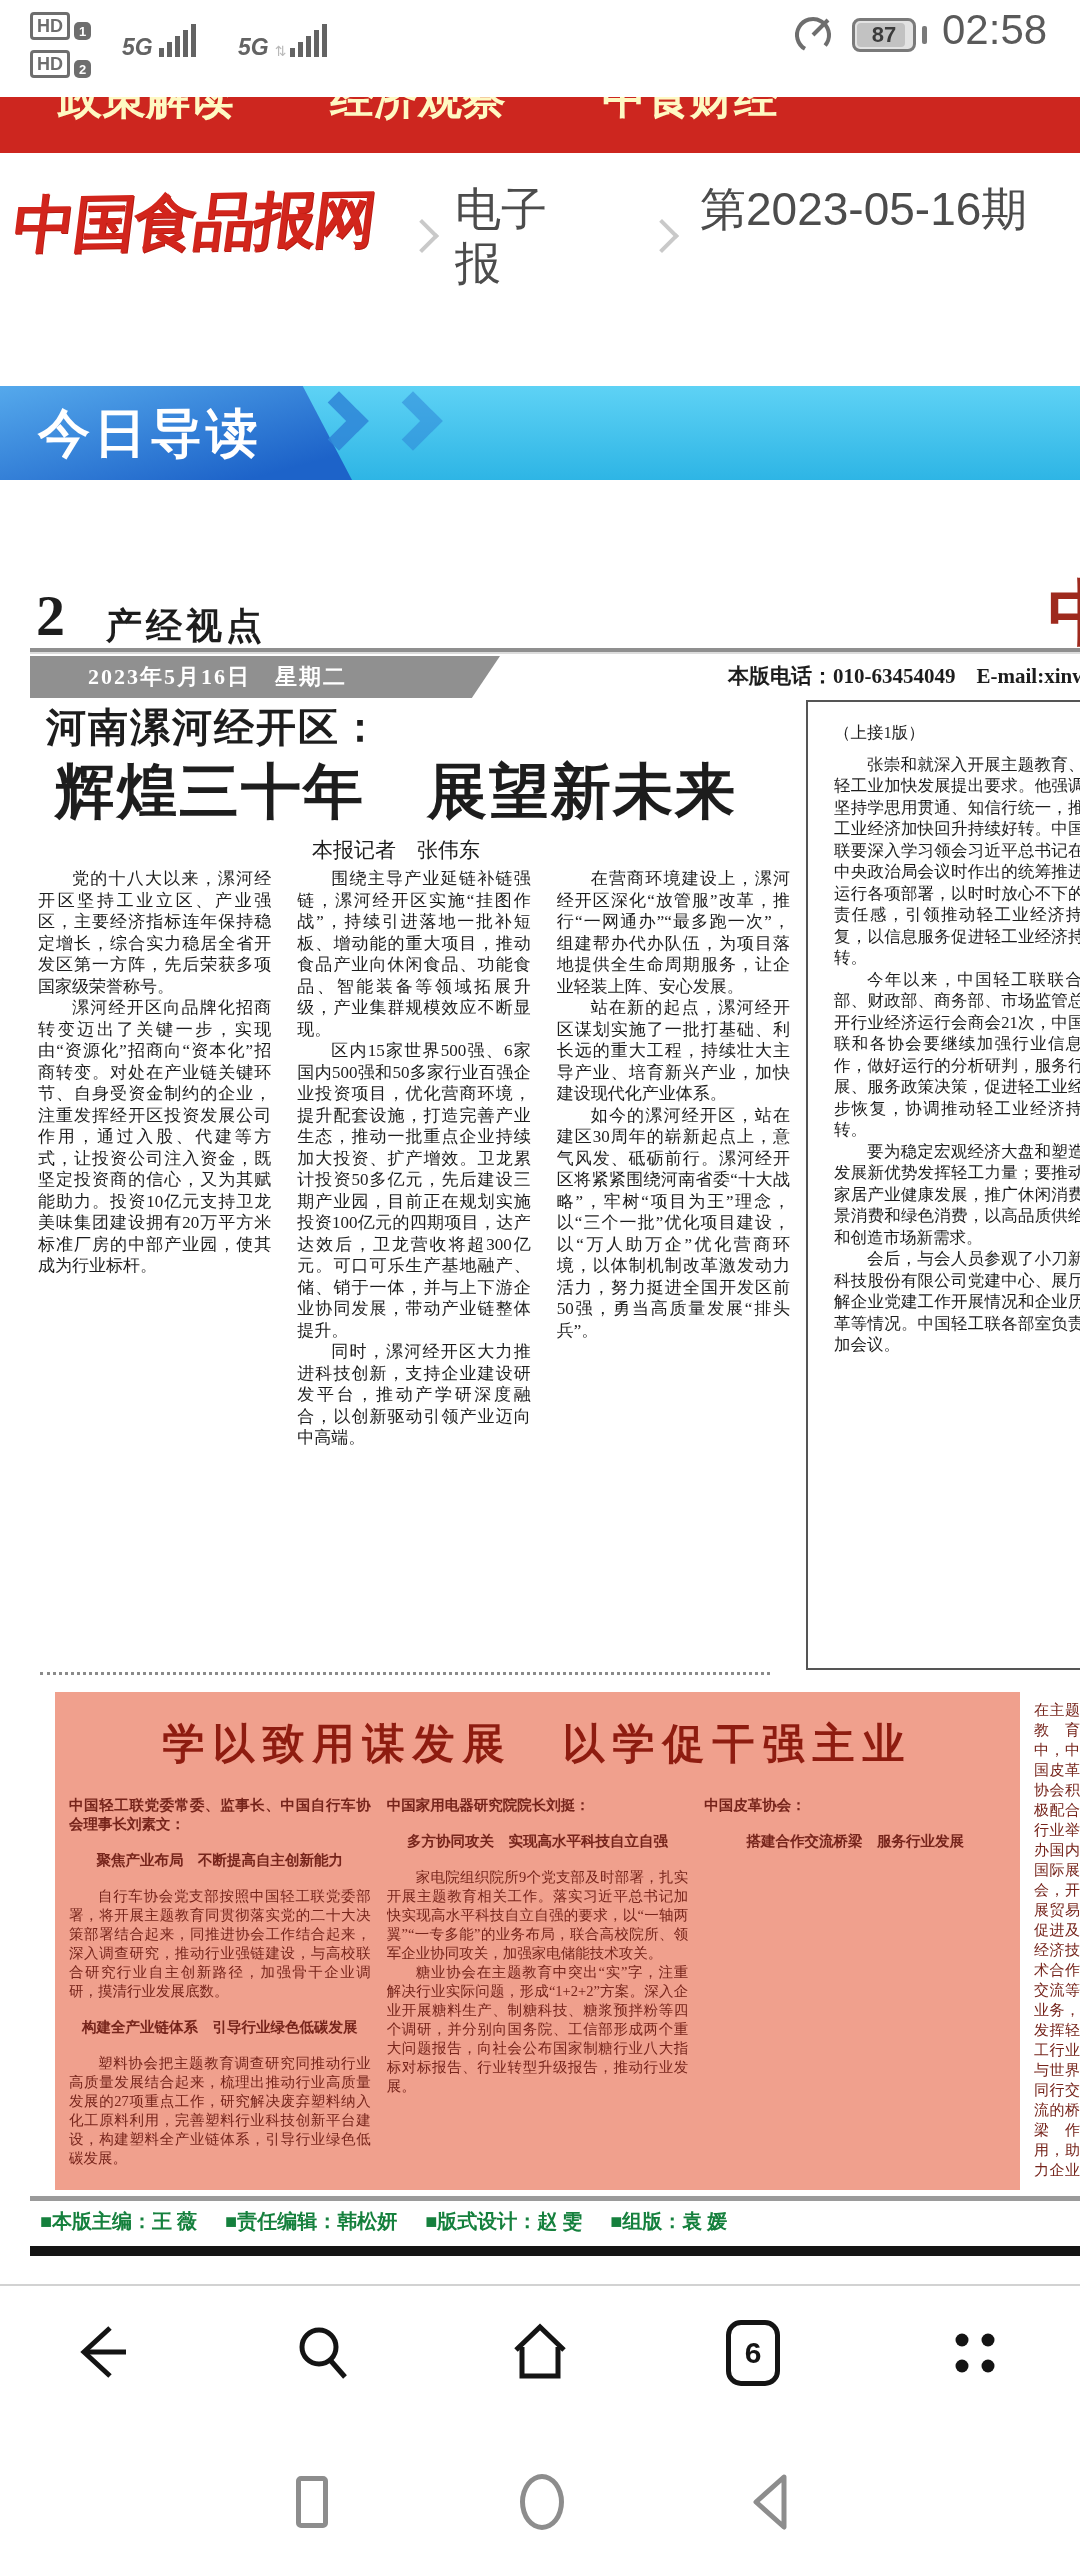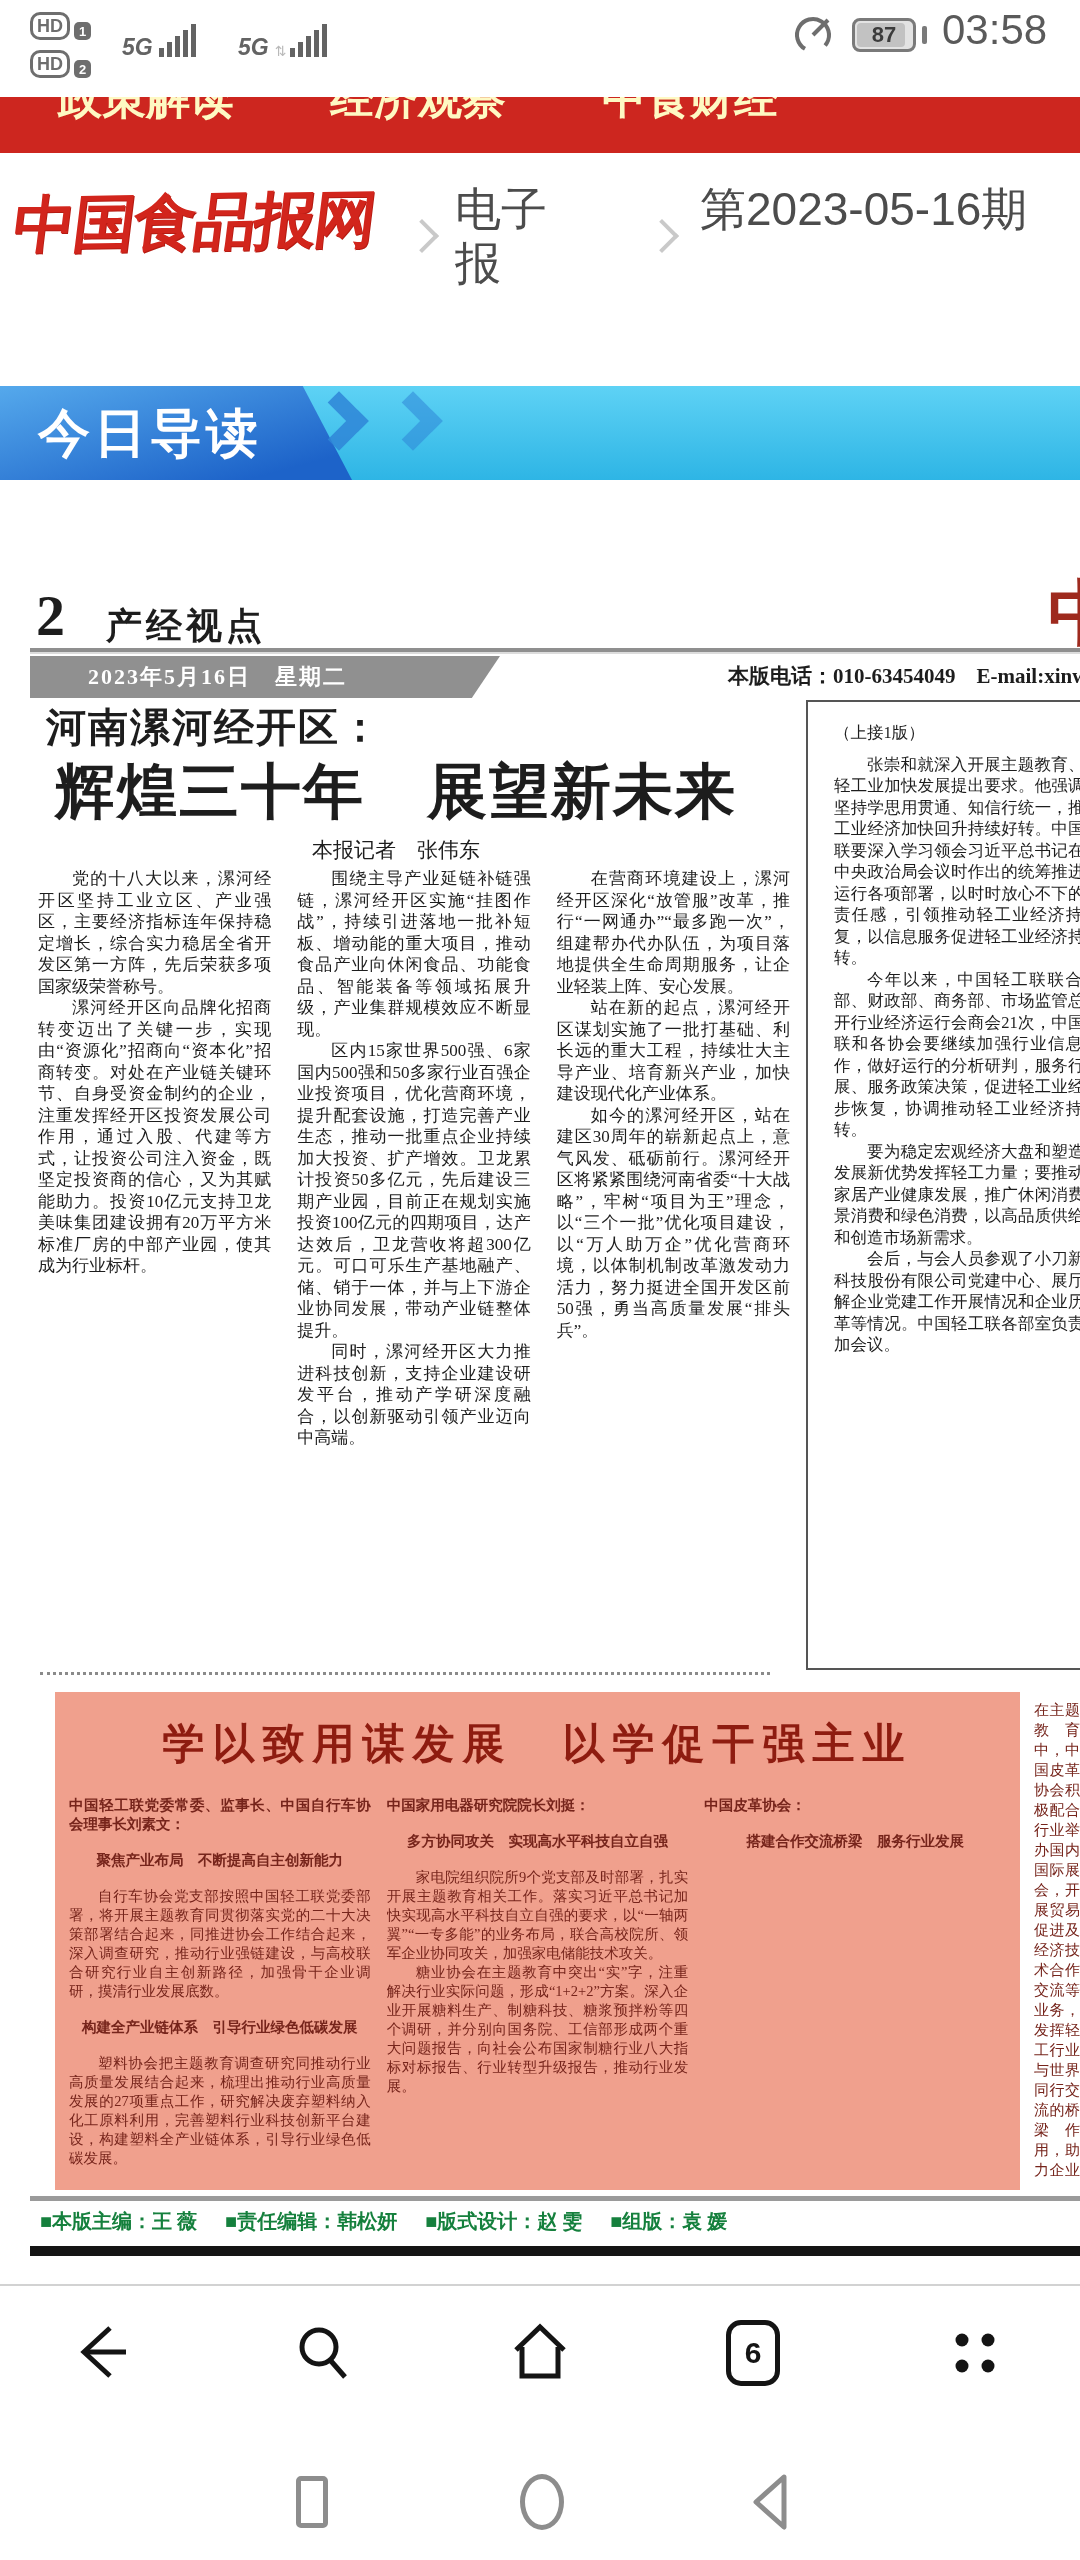--- a/index.html
+++ b/index.html
@@ -4,21 +4,21 @@
 <style>
   * { margin:0; padding:0; box-sizing:border-box; }
   html,body { width:1080px; height:2560px; background:#fff; overflow:hidden;
               font-family:"Liberation Sans", sans-serif; }
   .abs { position:absolute; }
   #screen { position:relative; width:1080px; height:2560px; background:#fff; overflow:hidden; }
 
   
   .statusbar { left:0; top:0; width:1080px; height:95px; background:#fff; }
   .hd-row { position:absolute; display:flex; align-items:flex-end; gap:4px; }
-  .hd-chip { border:3px solid #6e6e6e; border-radius:10px; color:#6e6e6e; font-weight:bold;
+  .hd-chip { border:3px solid #6e6e6e; border-radius:4px; color:#6e6e6e; font-weight:bold;
              font-size:18px; line-height:22px; padding:0 4px; }
   .hd-num { background:#6e6e6e; color:#fff; border-radius:5px; font-size:13px; font-weight:bold;
             width:17px; height:18px; display:flex; align-items:center; justify-content:center; }
   .net-group { position:absolute; display:flex; align-items:flex-end; gap:6px; color:#636363; }
   .net-label { font-size:23px; font-weight:bold; line-height:20px;font-style:italic; }
   .bars { display:flex; align-items:flex-end; gap:3px; }
   .bars i { display:block; width:5px; background:#636363; }
   .updown { font-size:14px; color:#b9b9b9; line-height:12px; letter-spacing:-2px; }
   .battery { position:absolute; left:852px; top:18px; width:64px; height:34px;
              border:3px solid #7a7a7a; border-radius:8px; background:#e3e3e3;
@@ -149,21 +149,21 @@
     </div>
     <svg class="abs" style="left:790px; top:12px;" width="46" height="46" viewBox="0 0 46 46">
       <circle cx="23" cy="23" r="16" fill="none" stroke="#6e6e6e" stroke-width="4" stroke-dasharray="78 23" transform="rotate(120 23 23)"></circle>
       <line x1="23" y1="23" x2="38" y2="8" stroke="#6e6e6e" stroke-width="4"></line>
     </svg>
     <div class="battery">
       <span class="battery-fill"></span>
       <span class="battery-txt">87</span>
     </div>
     <div class="battery-nub"></div>
-    <div class="clock">03:58</div>
+    <div class="clock">02:58</div>
   </div>
 
   <div class="abs redbanner">
     <div class="redbanner-inner">
       <span>政策解读</span>
       <span>经济观察</span>
       <span>中食财经</span>
     </div>
   </div>
 

